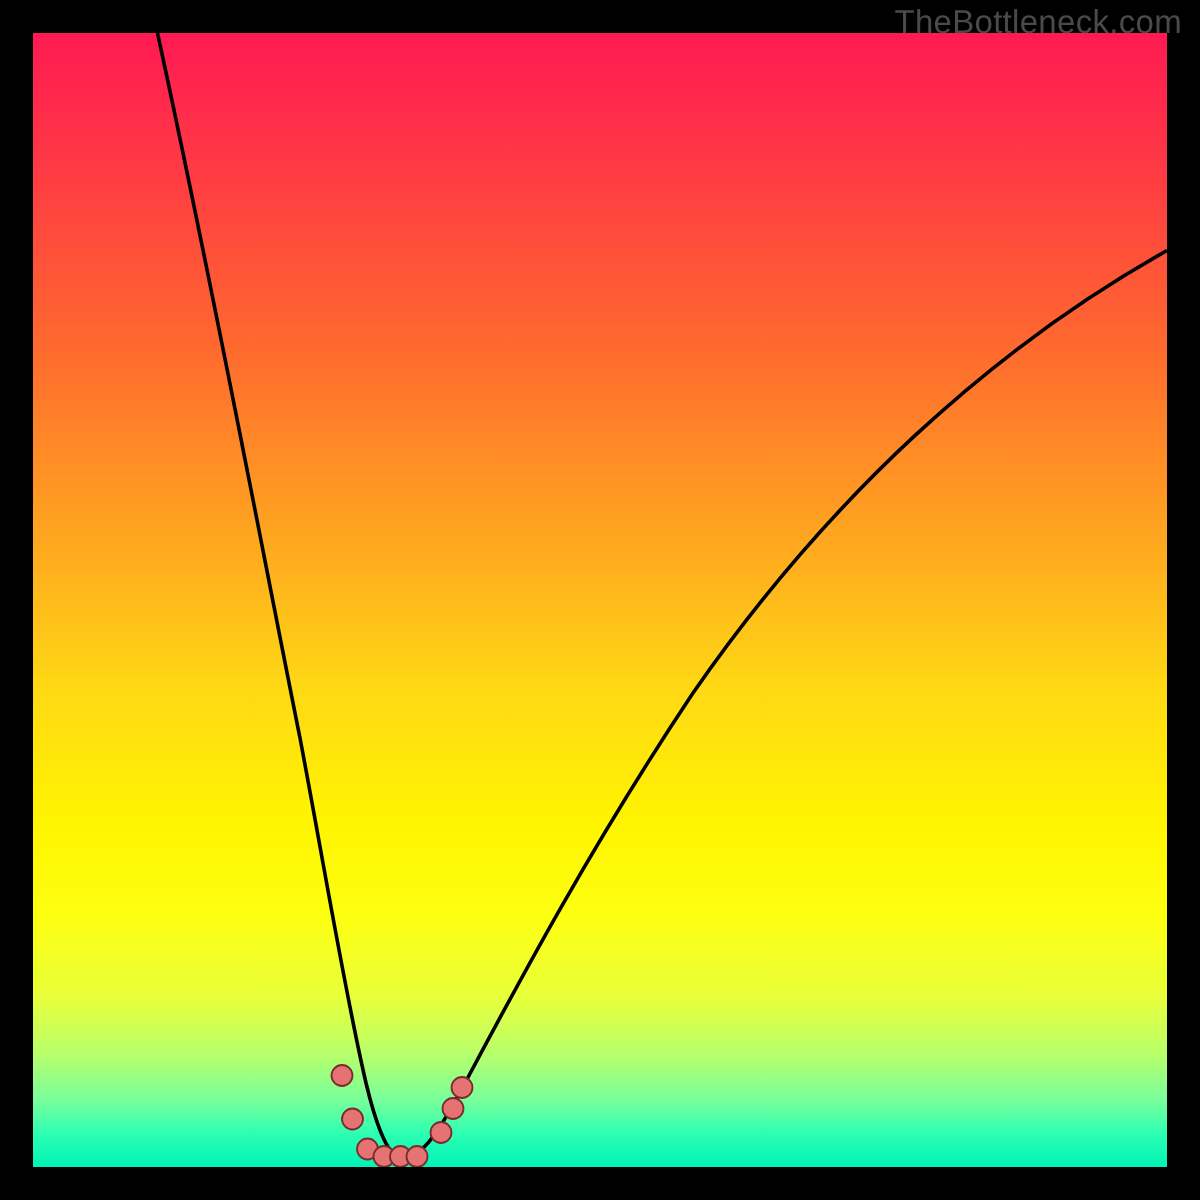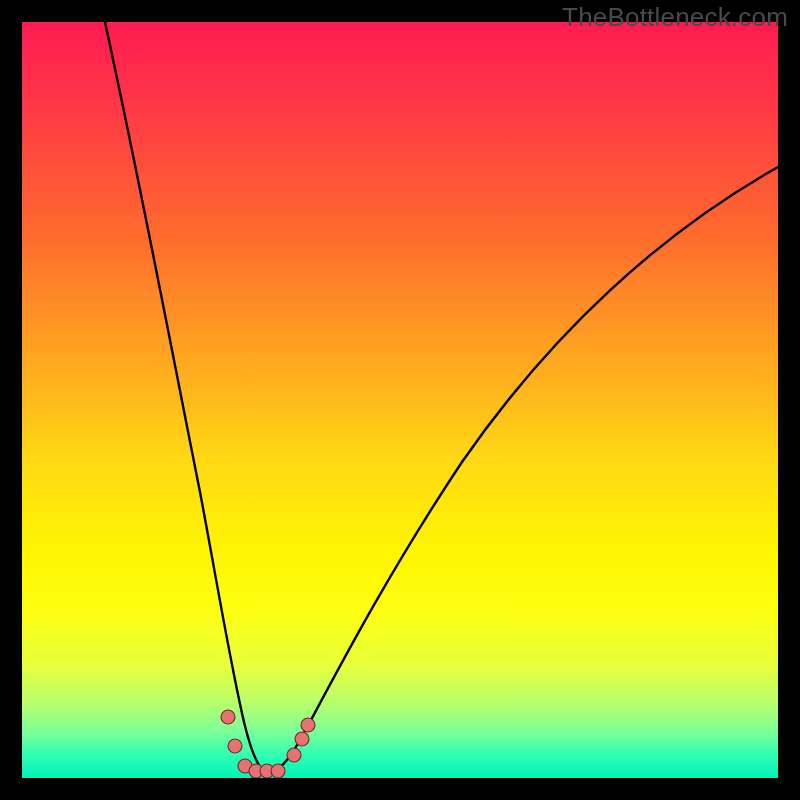--- a/index.html
+++ b/index.html
@@ -30,21 +30,21 @@
       #7aff9a 94%,
       #2effb2 97%,
       #00f3b8 100%
     );
   }
   .watermark {
     position: absolute;
     top: 2px;
     right: 12px;
     color: #4a4a4a;
-    font-size: 26px;
+    font-size: 22px;
     font-weight: 400;
     letter-spacing: 0.2px;
     z-index: 5;
   }
   svg.curve {
     position: absolute;
     left: 0;
     top: 0;
     width: 756px;
     height: 756px;

